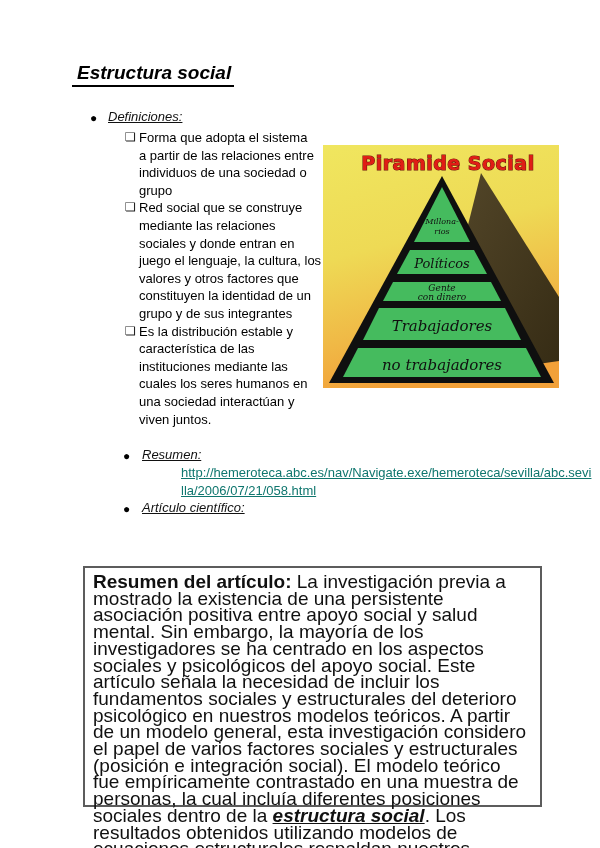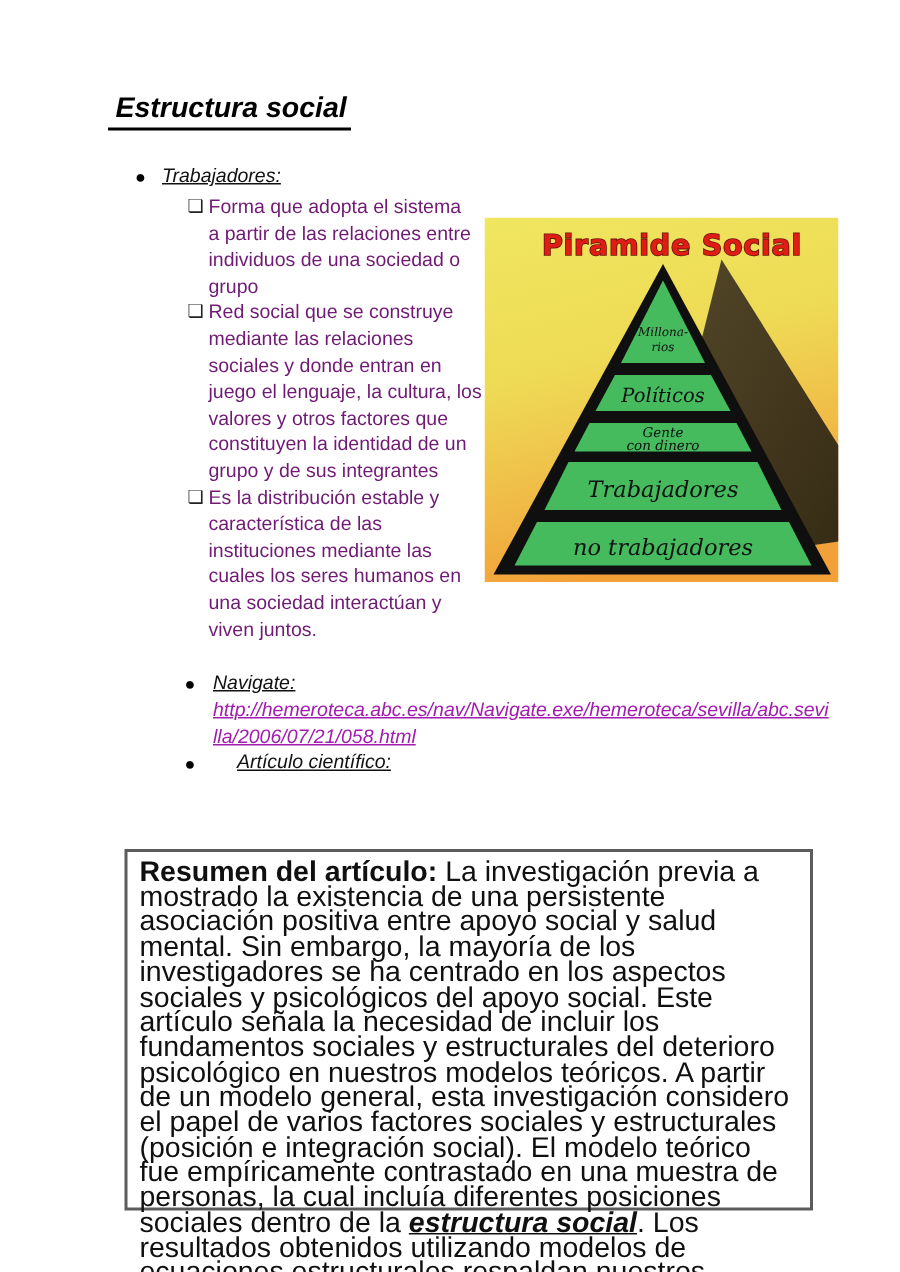--- a/index.html
+++ b/index.html
@@ -43,31 +43,31 @@
   .def-item{display:flex;align-items:flex-start;}
   .def-glyph{
     flex:0 0 14px;
     font-size:12px;line-height:17.6px;color:#222;
     font-family:"DejaVu Sans", sans-serif;
   }
   .def-text{
     flex:1;
     font-size:13px;line-height:17.6px;
     white-space:pre-line;
-    color:#701a75;
+    color:#000000;
   }
 
   
   .doc-link{
     font-size:13px;line-height:17.6px;
-    font-style:italic;
-    color:#a21caf;
+    color:#0f766e;
     text-decoration:underline;
     white-space:pre-line;
     cursor:pointer;
+    margin-left:39px;
   }
 
   
   .summary-box{
     left:83px;top:566px;
     width:459px;height:241px;
     box-sizing:border-box;
     border:2px solid #5c5c5c;
     padding:6px 9px 6px 8px;
     font-size:19px;line-height:16.7px;
@@ -97,21 +97,21 @@
 </head>
 <body>
 
 <div class="page">
 
   <div class="abs doc-title">
     <span class="ul">Estructura social</span>
   </div>
 
   <div class="abs bullet-dot" style="left:90px;top:110px;">●</div>
-  <div class="abs list-heading" style="left:108px;top:108px;">Trabajadores:</div>
+  <div class="abs list-heading" style="left:108px;top:108px;">Definiciones:</div>
 
   <div class="abs defs-list">
     <div class="def-item">
       <span class="def-glyph">❏</span>
       <span class="def-text">Forma que adopta el sistema
 a partir de las relaciones entre
 individuos de una sociedad o
 grupo</span>
     </div>
     <div class="def-item">
@@ -172,24 +172,24 @@
       <text class="pyr-label" x="119" y="146" font-size="9" text-anchor="middle">Gente</text>
       <text class="pyr-label" x="119" y="155" font-size="9" text-anchor="middle">con dinero</text>
 
       <text class="pyr-label" x="119" y="186" font-size="15" text-anchor="middle">Trabajadores</text>
 
       <text class="pyr-label" x="119" y="225" font-size="15" text-anchor="middle">no trabajadores</text>
     </svg>
   </div>
 
   <div class="abs bullet-dot" style="left:123px;top:448px;">●</div>
-  <div class="abs list-heading" style="left:142px;top:446px;">Navigate:</div>
+  <div class="abs list-heading" style="left:142px;top:446px;">Resumen:</div>
   <a class="abs doc-link" style="left:142px;top:464px;">http://hemeroteca.abc.es/nav/Navigate.exe/hemeroteca/sevilla/abc.sevi
 lla/2006/07/21/058.html</a>
 
   <div class="abs bullet-dot" style="left:123px;top:501px;">●</div>
-  <div class="abs list-heading" style="left:158px;top:499px;">Artículo científico:</div>
+  <div class="abs list-heading" style="left:142px;top:499px;">Artículo científico:</div>
 
   <div class="abs summary-box">
     <b>Resumen del artículo:</b><span> La investigación previa a mostrado la existencia de una persistente asociación positiva entre apoyo social y salud mental. Sin embargo, la mayoría de los investigadores se ha centrado en los aspectos sociales y psicológicos del apoyo social. Este artículo señala la necesidad de incluir los fundamentos sociales y estructurales del deterioro psicológico en nuestros modelos teóricos. A partir de un modelo general, esta investigación considero el papel de varios factores sociales y estructurales (posición e integración social). El modelo teórico fue empíricamente contrastado en una muestra de personas, la cual incluía diferentes posiciones sociales dentro de la </span><span class="hl">estructura social</span><span>. Los resultados obtenidos utilizando modelos de ecuaciones estructurales respaldan nuestros modelos, mostrando el importante papel tanto del apoyo social como de los factores sociales y estructurales de nuestra sociedad. Finalmente, se discuten algunas implicaciones teóricas y para la intervención</span>
   </div>
 
 </div>
 
 </body></html>

